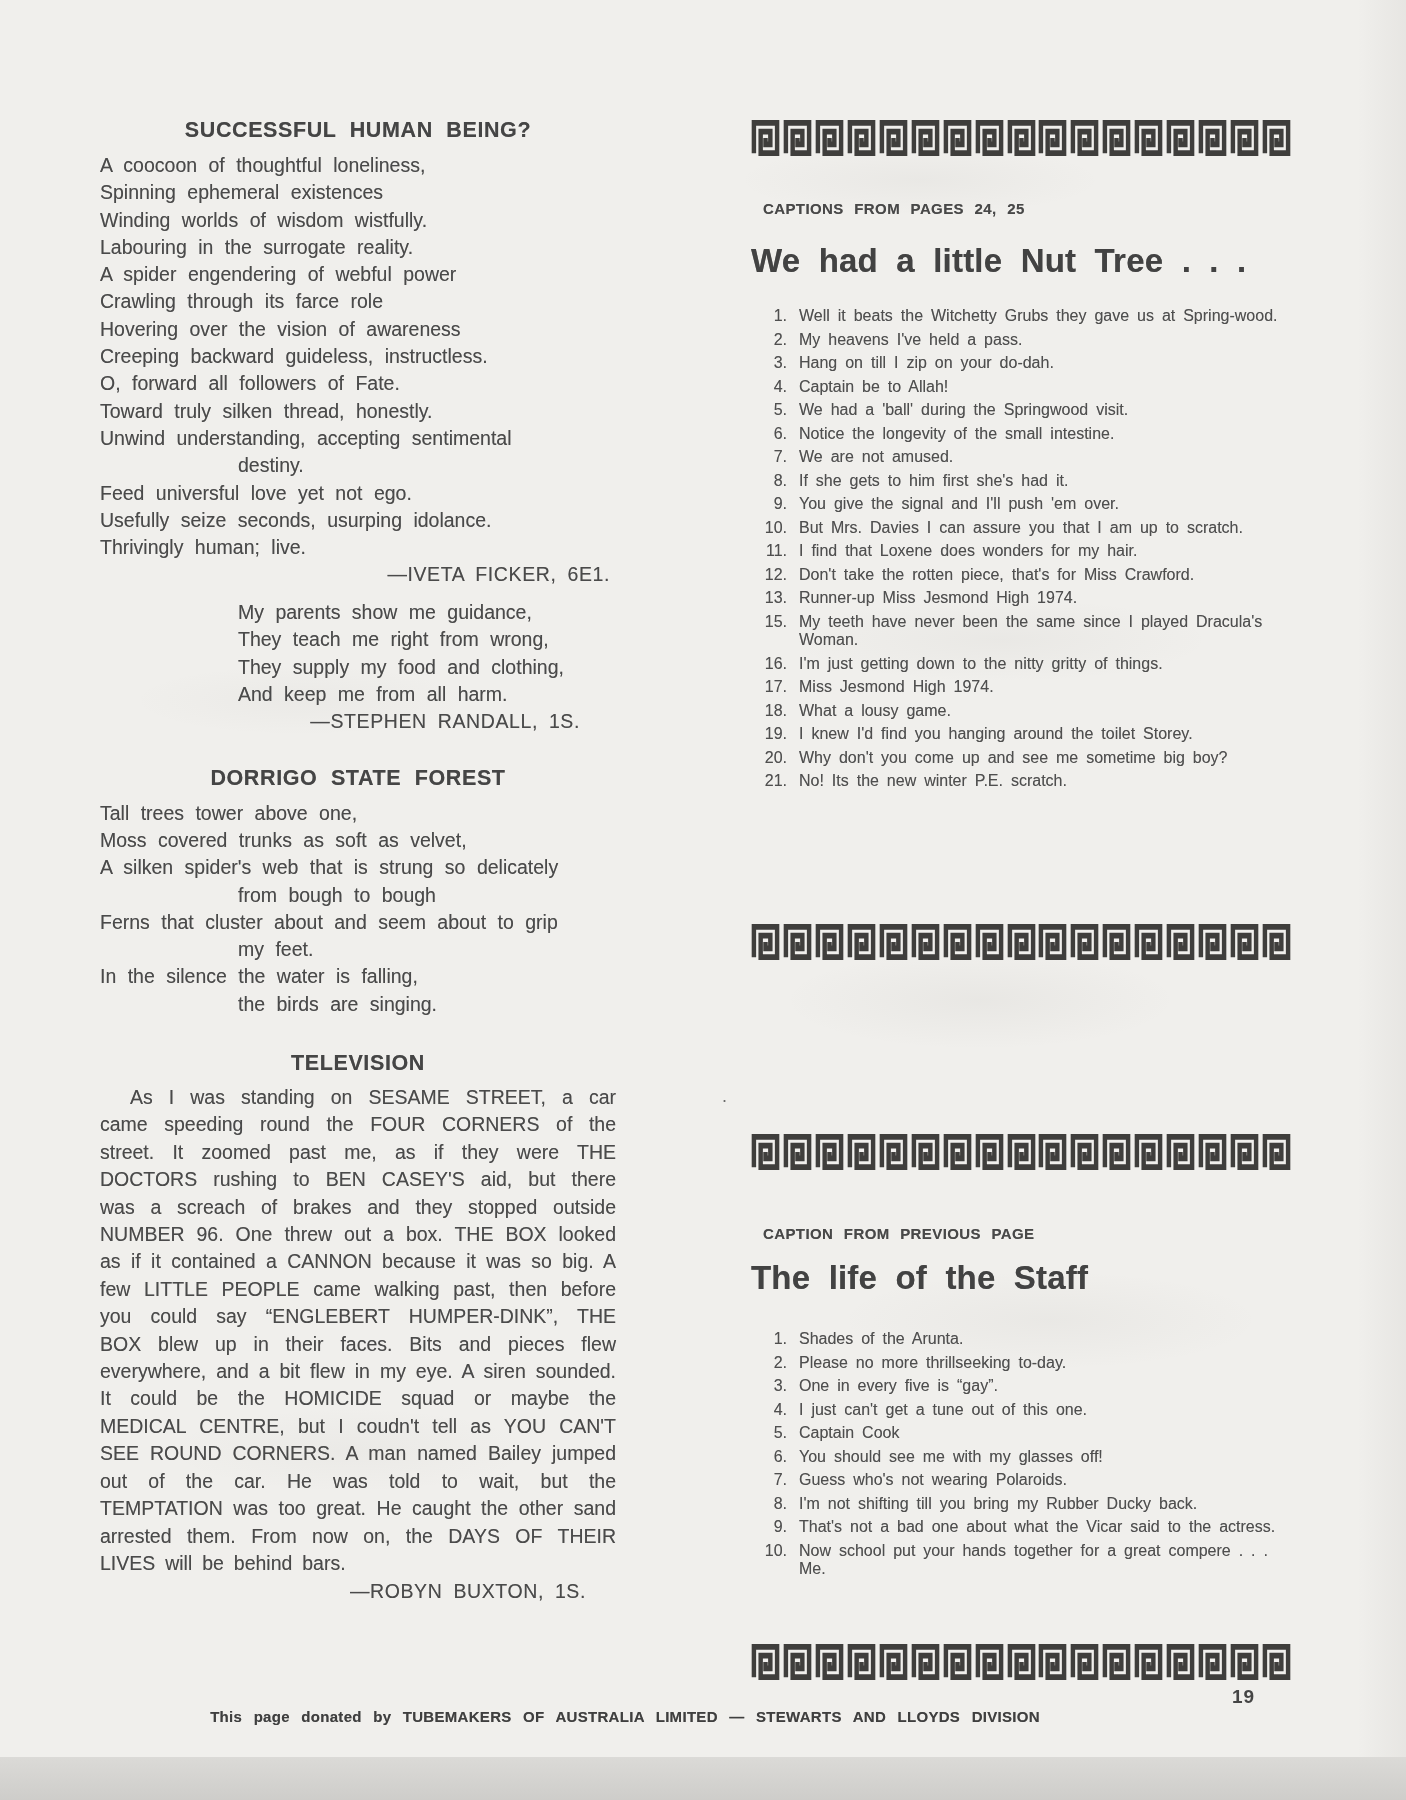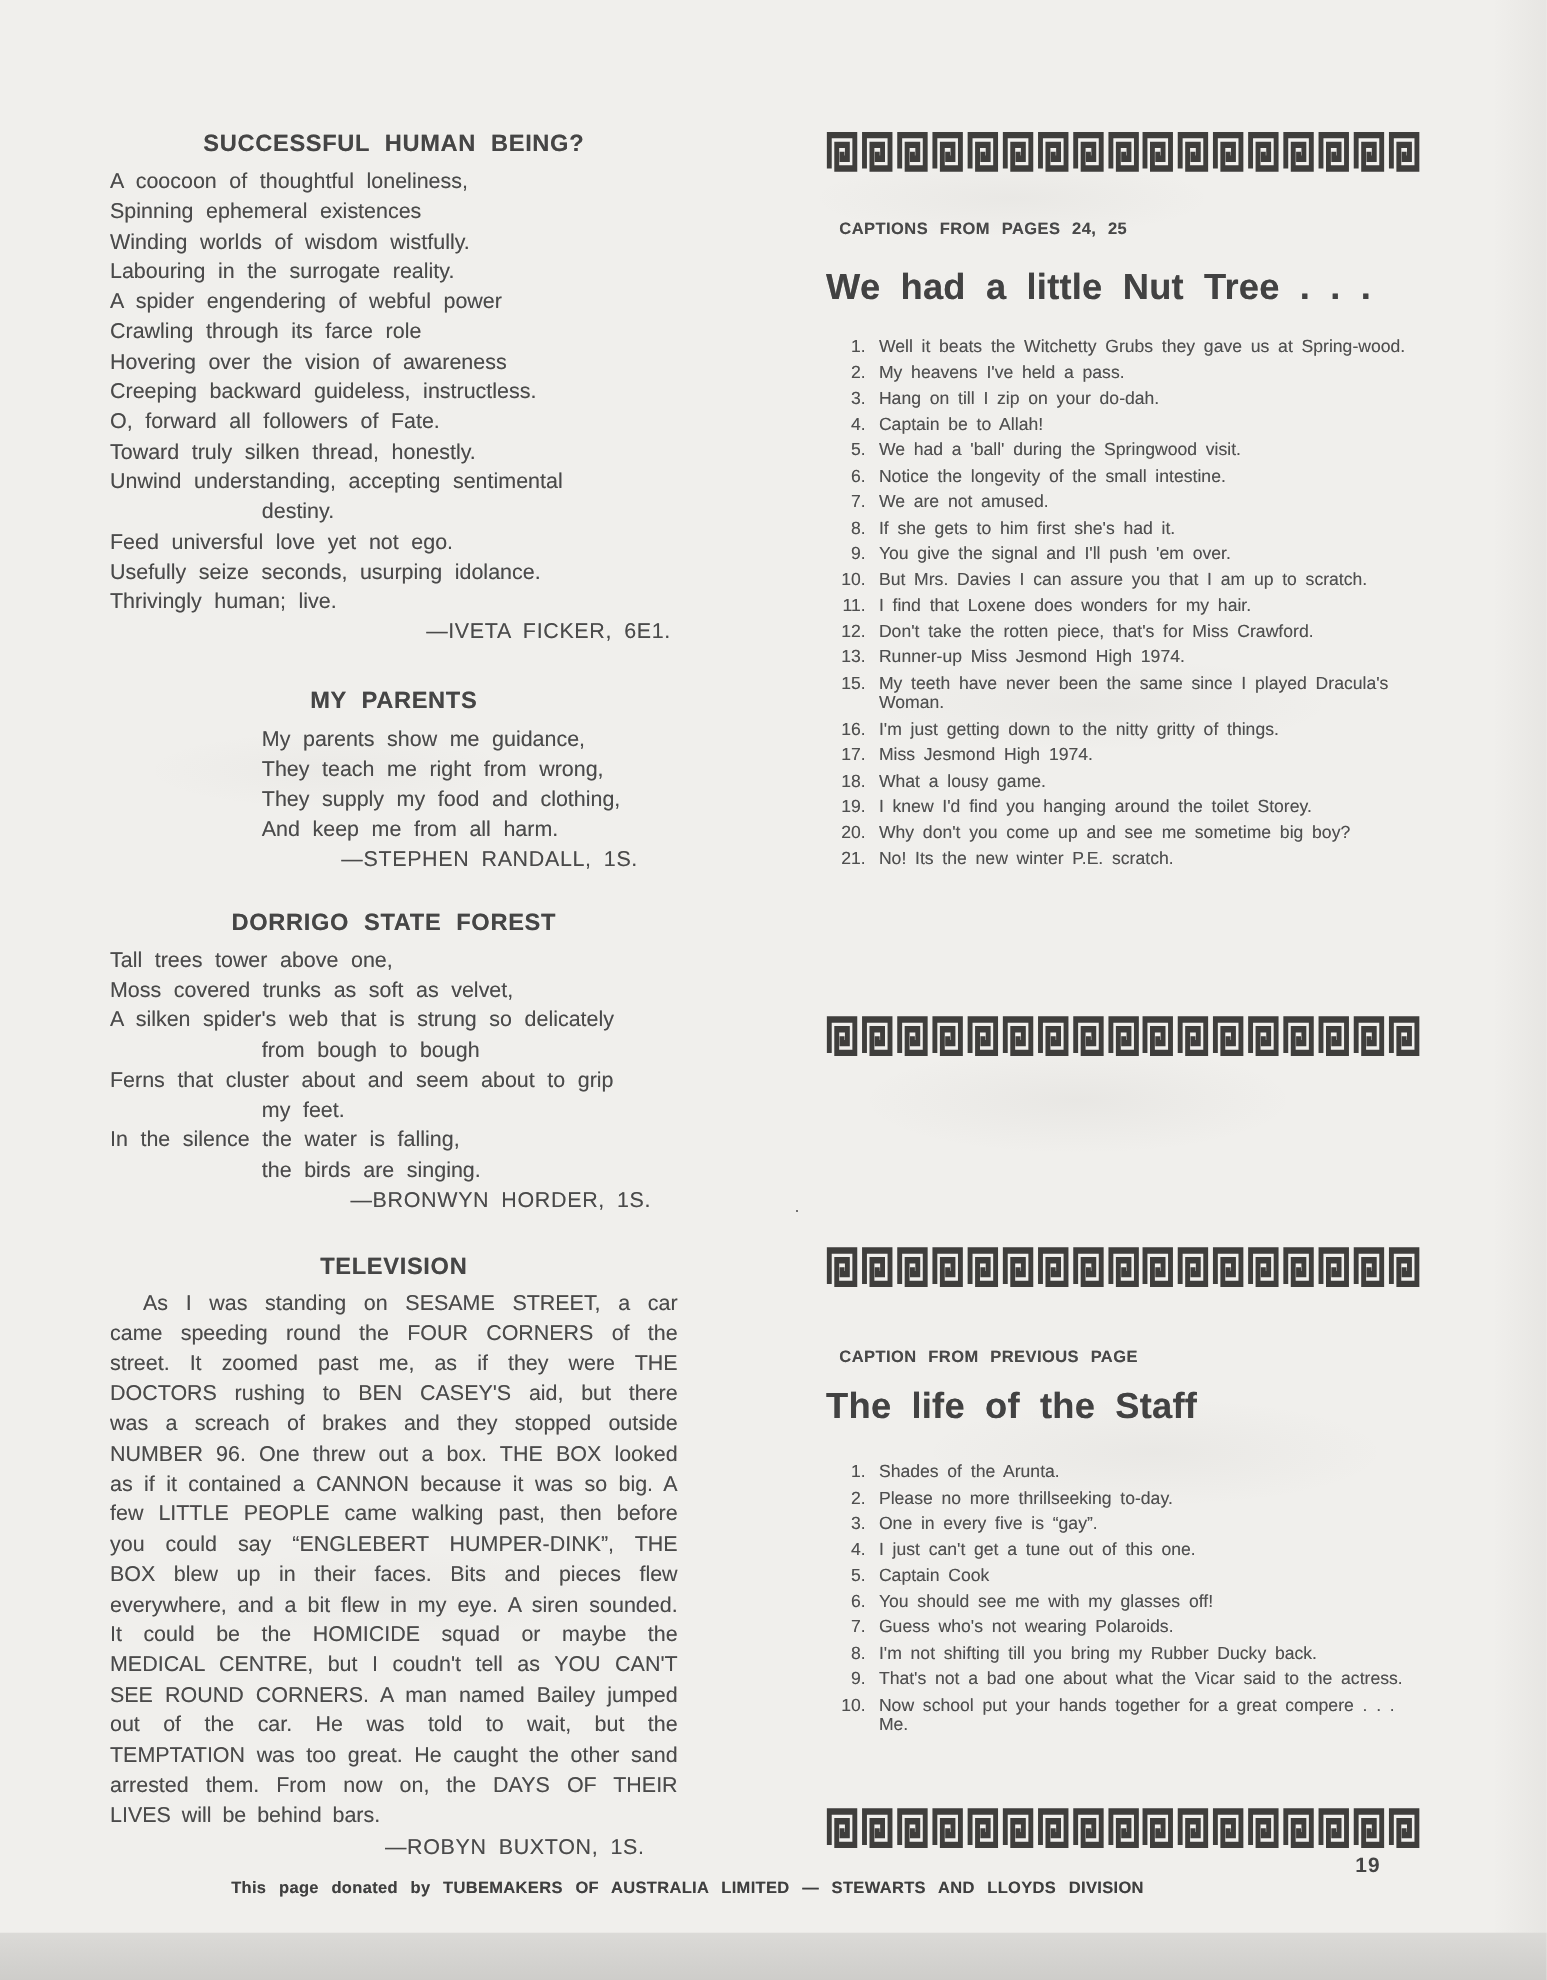--- a/index.html
+++ b/index.html
@@ -93,21 +93,20 @@
       <div class="pline">O, forward all followers of Fate.</div>
       <div class="pline">Toward truly silken thread, honestly.</div>
       <div class="pline">Unwind understanding, accepting sentimental</div>
       <div class="pline cont">destiny.</div>
       <div class="pline">Feed universful love yet not ego.</div>
       <div class="pline">Usefully seize seconds, usurping idolance.</div>
       <div class="pline">Thrivingly human; live.</div>
     </div>
   <div class="signature sig1">—IVETA FICKER, 6E1.</div>
 
-  <div class="ptitle t2">MY PARENTS</div>
   <div class="poem indented">
 
   <div class="pline">My parents show me guidance,</div>
       <div class="pline">They teach me right from wrong,</div>
       <div class="pline">They supply my food and clothing,</div>
       <div class="pline">And keep me from all harm.</div>
     </div>
   <div class="signature sig2">—STEPHEN RANDALL, 1S.</div>
 
   <div class="ptitle t3">DORRIGO STATE FOREST</div>
@@ -115,21 +114,20 @@
 
   <div class="pline">Tall trees tower above one,</div>
       <div class="pline">Moss covered trunks as soft as velvet,</div>
       <div class="pline">A silken spider's web that is strung so delicately</div>
       <div class="pline cont">from bough to bough</div>
       <div class="pline">Ferns that cluster about and seem about to grip</div>
       <div class="pline cont">my feet.</div>
       <div class="pline">In the silence the water is falling,</div>
       <div class="pline cont">the birds are singing.</div>
     </div>
-  <div class="signature sig3">—BRONWYN HORDER, 1S.</div>
 
   <div class="ptitle t4">TELEVISION</div>
   <div class="prose">As I was standing on SESAME STREET, a car came speeding round the FOUR CORNERS of the street. It zoomed past me, as if they were THE DOCTORS rushing to BEN CASEY'S aid, but there was a screach of brakes and they stopped outside NUMBER 96. One threw out a box. THE BOX looked as if it contained a CANNON because it was so big. A few LITTLE PEOPLE came walking past, then before you could say “ENGLEBERT HUMPER-DINK”, THE BOX blew up in their faces. Bits and pieces flew everywhere, and a bit flew in my eye. A siren sounded. It could be the HOMICIDE squad or maybe the MEDICAL CENTRE, but I coudn't tell as YOU CAN'T SEE ROUND CORNERS.  A man named Bailey jumped out of the car. He was told to wait, but the TEMPTATION was too great. He caught the other sand arrested them. From now on, the DAYS OF THEIR LIVES will be behind bars.</div>
   <div class="signature sig4">—ROBYN BUXTON, 1S.</div>
 
 </div>
 
 <div class="col" id="right-col" style="position:absolute;">
 
   <div class="rc greek-border" style="top:14px;">

